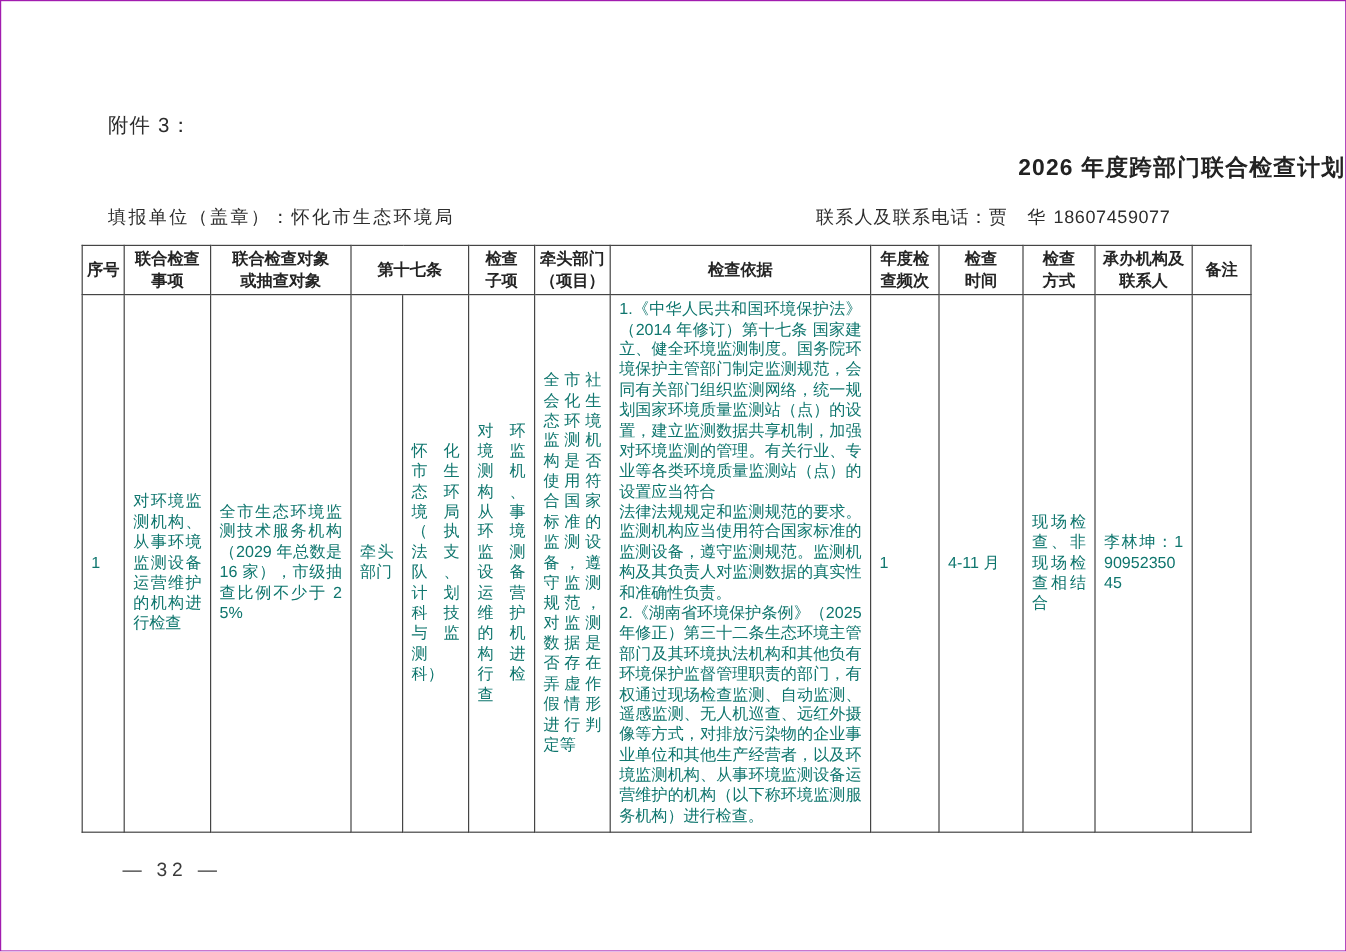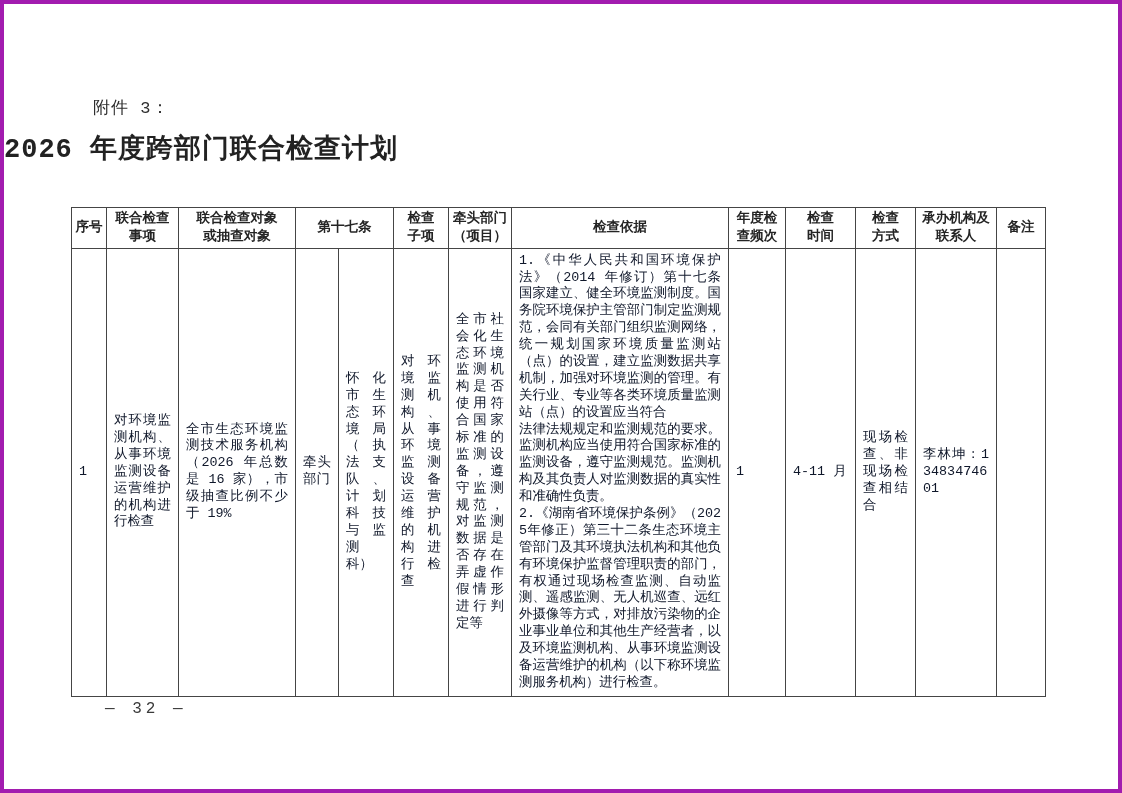--- a/index.html
+++ b/index.html
@@ -2,39 +2,39 @@
 <html><head>
 <meta charset="utf-8">
 <style>
   html, body { margin: 0; padding: 0; background: #ffffff; }
   .page {
     position: relative;
     width: 1122px;
     height: 793px;
     background: #ffffff;
     box-sizing: border-box;
-    border: 4px solid #a21caf;
-    font-family: Liberation Mono, monospace;
+    border: 1px solid #a21caf;
+    font-family: Liberation Sans, sans-serif;
     color: #2d2d2d;
     overflow: hidden;
   }
   .attachment {
     position: absolute;
     left: 89px;
     top: 92px;
     font-size: 17px;
     letter-spacing: 1px;
   }
   .doc-title {
     position: absolute;
     left: 0;
     top: 126px;
     width: 100%;
-    text-align: left;
-    font-size: 27px;
+    text-align: right;
+    font-size: 19px;
     font-weight: bold;
     color: #222222;
     letter-spacing: 1px;
   }
   .meta-left {
     position: absolute;
     left: 89px;
     top: 171px;
     font-size: 15px;
     letter-spacing: 2px;
@@ -72,54 +72,56 @@
   }
   tr.head-row { height: 36px; }
   tr.data-row { height: 417px; }
   table.plan td {
     font-size: 13.4px;
     vertical-align: middle;
     text-align: justify;
     line-height: 1.26;
     padding: 4px 7px;
     word-break: break-all;
-    color: #0f172a;
+    color: #0f766e;
   }
   td.c-seq, td.c-freq, td.c-time { text-align: center; word-break: normal; }
   td.c-dept-a { text-align: center; }
   td.c-content { padding: 4px 3px; }
   td.c-basis {
     vertical-align: top;
     text-align: justify;
     white-space: pre-wrap;
     font-size: 13.4px;
     line-height: 15.7px;
     padding: 6px 7px 4px 8px;
   }
   td.c-undertaker { vertical-align: middle; text-align: left; line-height: 1.35; }
   td.c-method { text-align: justify; }
   .page-number {
     position: absolute;
     left: 101px;
-    top: 696px;
+    top: 716px;
     font-size: 16px;
     letter-spacing: 4px;
     color: #3a3a3a;
   }
 </style>
 </head>
 <body>
 
 <div class="page">
 
   <div class="attachment">附件 3：</div>
 
   <div class="doc-title">2026 年度跨部门联合检查计划</div>
 
+  <div class="meta-left">填报单位（盖章）：怀化市生态环境局</div>
 
+  <div class="meta-right"><span>联系人及联系电话：贾　华</span><span class="phone">18607459077</span></div>
 
   <table class="plan">
     <colgroup>
       <col style="width:35px">
         <col style="width:72px">
         <col style="width:117px">
       <col style="width:43px">
         <col style="width:55px">
         <col style="width:55px">
       <col style="width:63px">
@@ -149,32 +151,32 @@
 时间</th>
       <th>检查
 方式</th>
       <th>承办机构及
 联系人</th>
       <th>备注</th>
     </tr>
     <tr class="data-row">
       <td class="c-seq">1</td>
       <td class="c-matter">对环境监测机构、从事环境监测设备运营维护的机构进行检查</td>
-      <td class="c-target">全市生态环境监测技术服务机构（2026 年总数是 16 家），市级抽查比例不少于 19%</td>
+      <td class="c-target">全市生态环境监测技术服务机构（2029 年总数是 16 家），市级抽查比例不少于 25%</td>
       <td class="c-dept-a">牵头部门</td>
       <td class="c-dept-b">怀化市生态环境局（执法支队、计划科技与监测科）</td>
       <td class="c-subitem">对环境监测机构、从事环境监测设备运营维护的机构进行检查</td>
       <td class="c-content">全市社会化生态环境监测机构是否使用符合国家标准的监测设备，遵守监测规范，对监测数据是否存在弄虚作假情形进行判定等</td>
       <td class="c-basis">1.《中华人民共和国环境保护法》（2014 年修订）第十七条 国家建立、健全环境监测制度。国务院环境保护主管部门制定监测规范，会同有关部门组织监测网络，统一规划国家环境质量监测站（点）的设置，建立监测数据共享机制，加强对环境监测的管理。有关行业、专业等各类环境质量监测站（点）的设置应当符合
 法律法规规定和监测规范的要求。监测机构应当使用符合国家标准的监测设备，遵守监测规范。监测机构及其负责人对监测数据的真实性和准确性负责。
 2.《湖南省环境保护条例》（2025年修正）第三十二条生态环境主管部门及其环境执法机构和其他负有环境保护监督管理职责的部门，有权通过现场检查监测、自动监测、遥感监测、无人机巡查、远红外摄像等方式，对排放污染物的企业事业单位和其他生产经营者，以及环境监测机构、从事环境监测设备运营维护的机构（以下称环境监测服务机构）进行检查。</td>
       <td class="c-freq">1</td>
       <td class="c-time">4-11 月</td>
       <td class="c-method">现场检查、非现场检查相结合</td>
-      <td class="c-undertaker">李林坤：13483474601</td>
+      <td class="c-undertaker">李林坤：19095235045</td>
       <td class="c-remark"></td>
     </tr>
   </tbody>
     </table>
 
   <div class="page-number">— 32 —</div>
 
 </div>
 
 </body></html>

